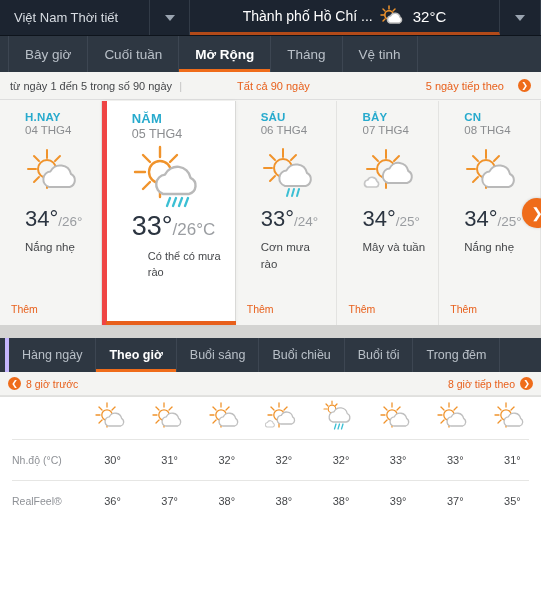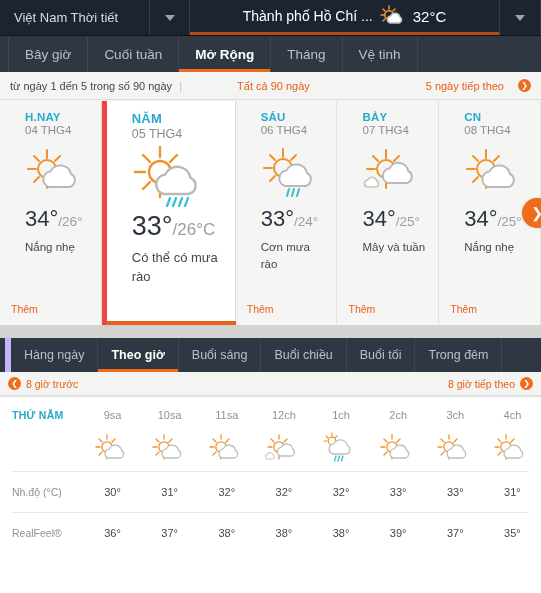--- a/index.html
+++ b/index.html
@@ -92,21 +92,21 @@
   .dow.big { font-size: 13px; }
   .dat { color: #8b8d90; font-size: 11.5px; margin-top: 1px; }
   .dat.big { font-size: 12.5px; }
   .iconbox { height: 62px; display: flex; align-items: center; margin-top: 6px; }
   .temps { margin-top: 2px; white-space: nowrap; }
   .thi { font-size: 22px; color: #2b3440; }
   .thi.big { font-size: 27px; }
   .tlo { font-size: 13.5px; color: #9a9da1; }
   .tlo.big { font-size: 17px; }
   .phrase { font-size: 11.5px; color: #45474a; margin-top: 7px; line-height: 1.45; }
-  .phrase.big { font-size: 13px; }
+  .phrase.big { font-size: 11px; margin-left: 16px; }
   .more {
     position: absolute; bottom: 10px; left: 11px;
     font-size: 10.5px; color: #e8601c; cursor: pointer;
   }
   .arrow-next {
     position: absolute; right: -11px; top: 50%; transform: translateY(-50%);
     width: 30px; height: 30px; border-radius: 50%; background: #ef6c1a;
     display: flex; align-items: center; justify-content: center;
     color: #fff; font-size: 14px; cursor: pointer; z-index: 5;
     box-shadow: 0 0 3px rgba(0,0,0,.18);
@@ -116,21 +116,21 @@
 
   
   .htabs {
     height: 34px; background: #2e3742; display: flex; align-items: stretch;
   }
   .htab {
     display: flex; align-items: center; justify-content: center;
     color: #b9c0c8; font-size: 12.5px; padding: 0 13px;
     border-right: 1px solid #3d4652; position: relative; cursor: pointer;
   }
-  .htab:first-child { border-left: 6px solid #c4b5fd; margin-left: 5px; }
+  .htab:first-child { border-left: 4px solid #c4b5fd; margin-left: 5px; }
   .htab.active { color:#fff; font-weight: bold; }
   .htab.active::after {
     content:""; position:absolute; left:0; right:0; bottom:0;
     height:3px; background:#ef6c1a;
   }
 
   .hrange {
     height: 24px; background:#f4f4f2; border-bottom: 1px solid #e2e2e0;
     display:flex; align-items:center; justify-content: space-between;
     padding: 0 8px; font-size: 10.5px; color: #e8601c;
@@ -396,31 +396,20 @@
     <div class="hr-right">
       <span>8 giờ tiếp theo</span>
       <span class="circ">❯</span>
     </div>
   </div>
 
   <div class="topline"></div>
 
   <div class="htable">
 
-    <div class="hrow times">
-      <div class="hlabel hl-day">THỨ NĂM</div>
-      <div class="hcell tm">9sa</div>
-      <div class="hcell tm">10sa</div>
-      <div class="hcell tm">11sa</div>
-      <div class="hcell tm">12ch</div>
-      <div class="hcell tm">1ch</div>
-      <div class="hcell tm">2ch</div>
-      <div class="hcell tm">3ch</div>
-      <div class="hcell tm">4ch</div>
-    </div>
 
     <div class="hrow icons">
       <div class="hlabel"></div>
       <div class="hcell">
         <span class="ic">
           <svg width="36" height="30" viewBox="0 0 36 30">
             <g stroke="#f0932b" stroke-width="1.3" stroke-linecap="round">
               <line x1="12" y1="1" x2="12" y2="5"></line>
                 <line x1="4" y1="5" x2="7" y2="8"></line>
               <line x1="1" y1="13" x2="5" y2="13"></line>

